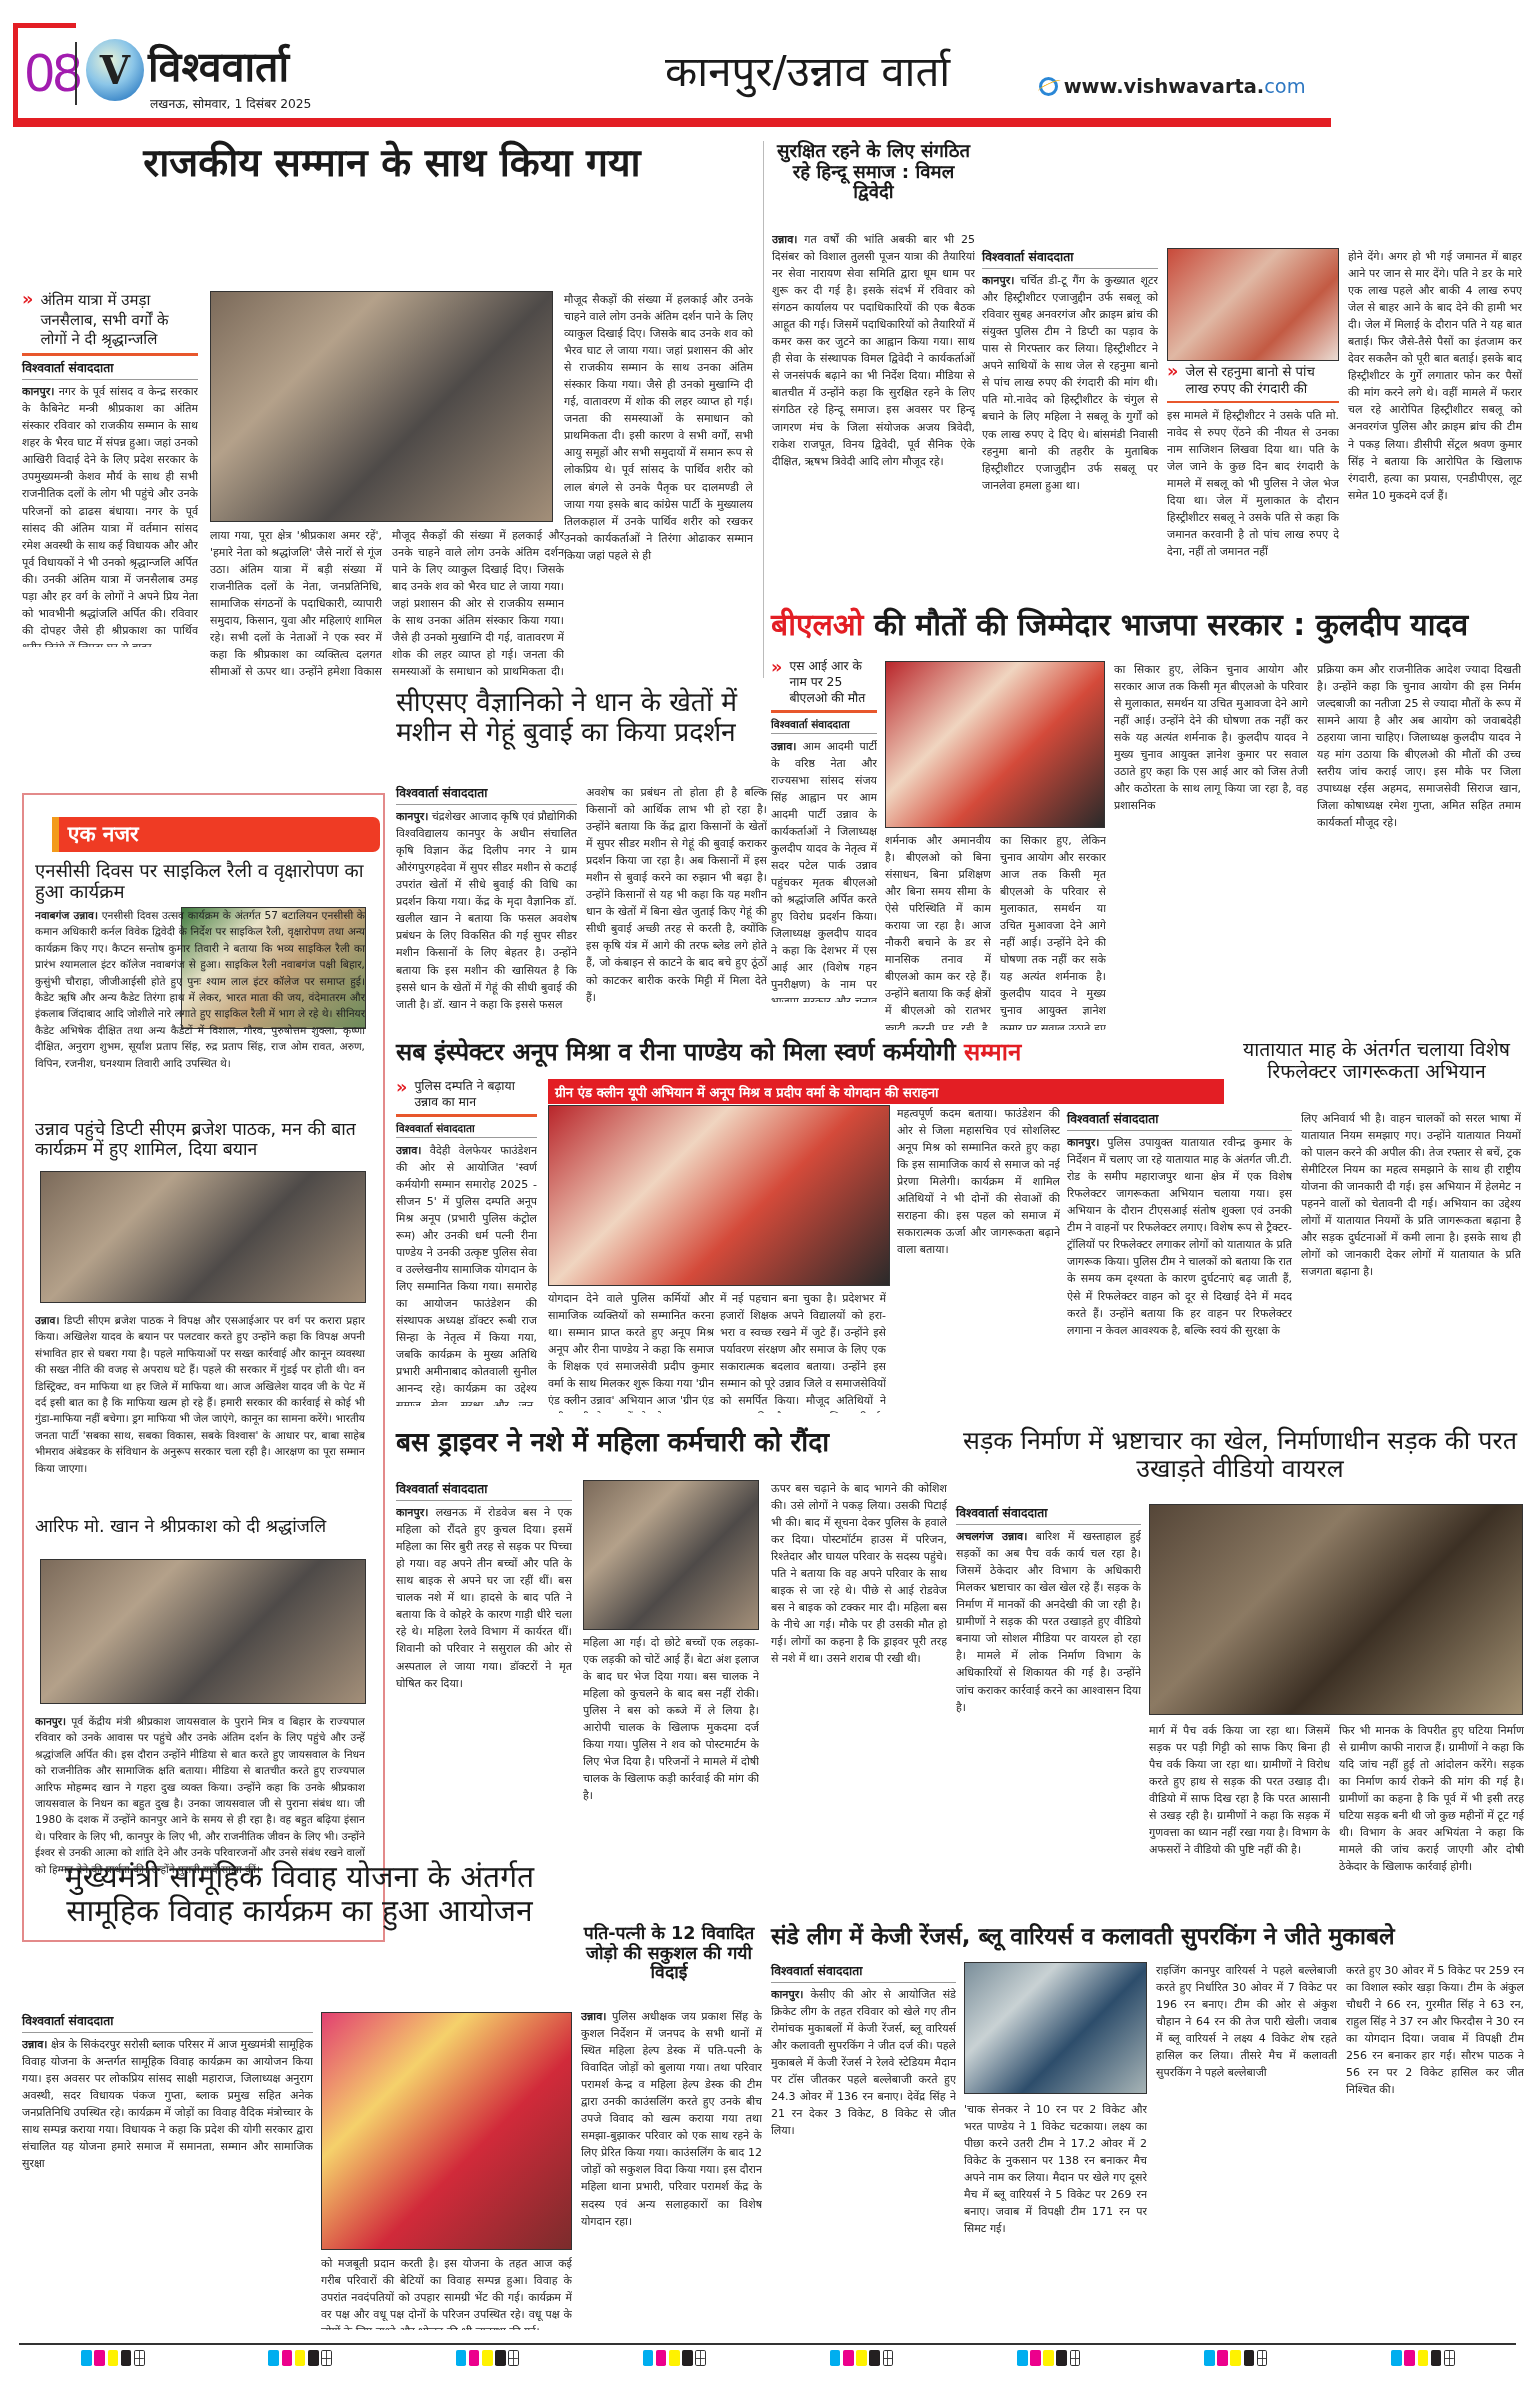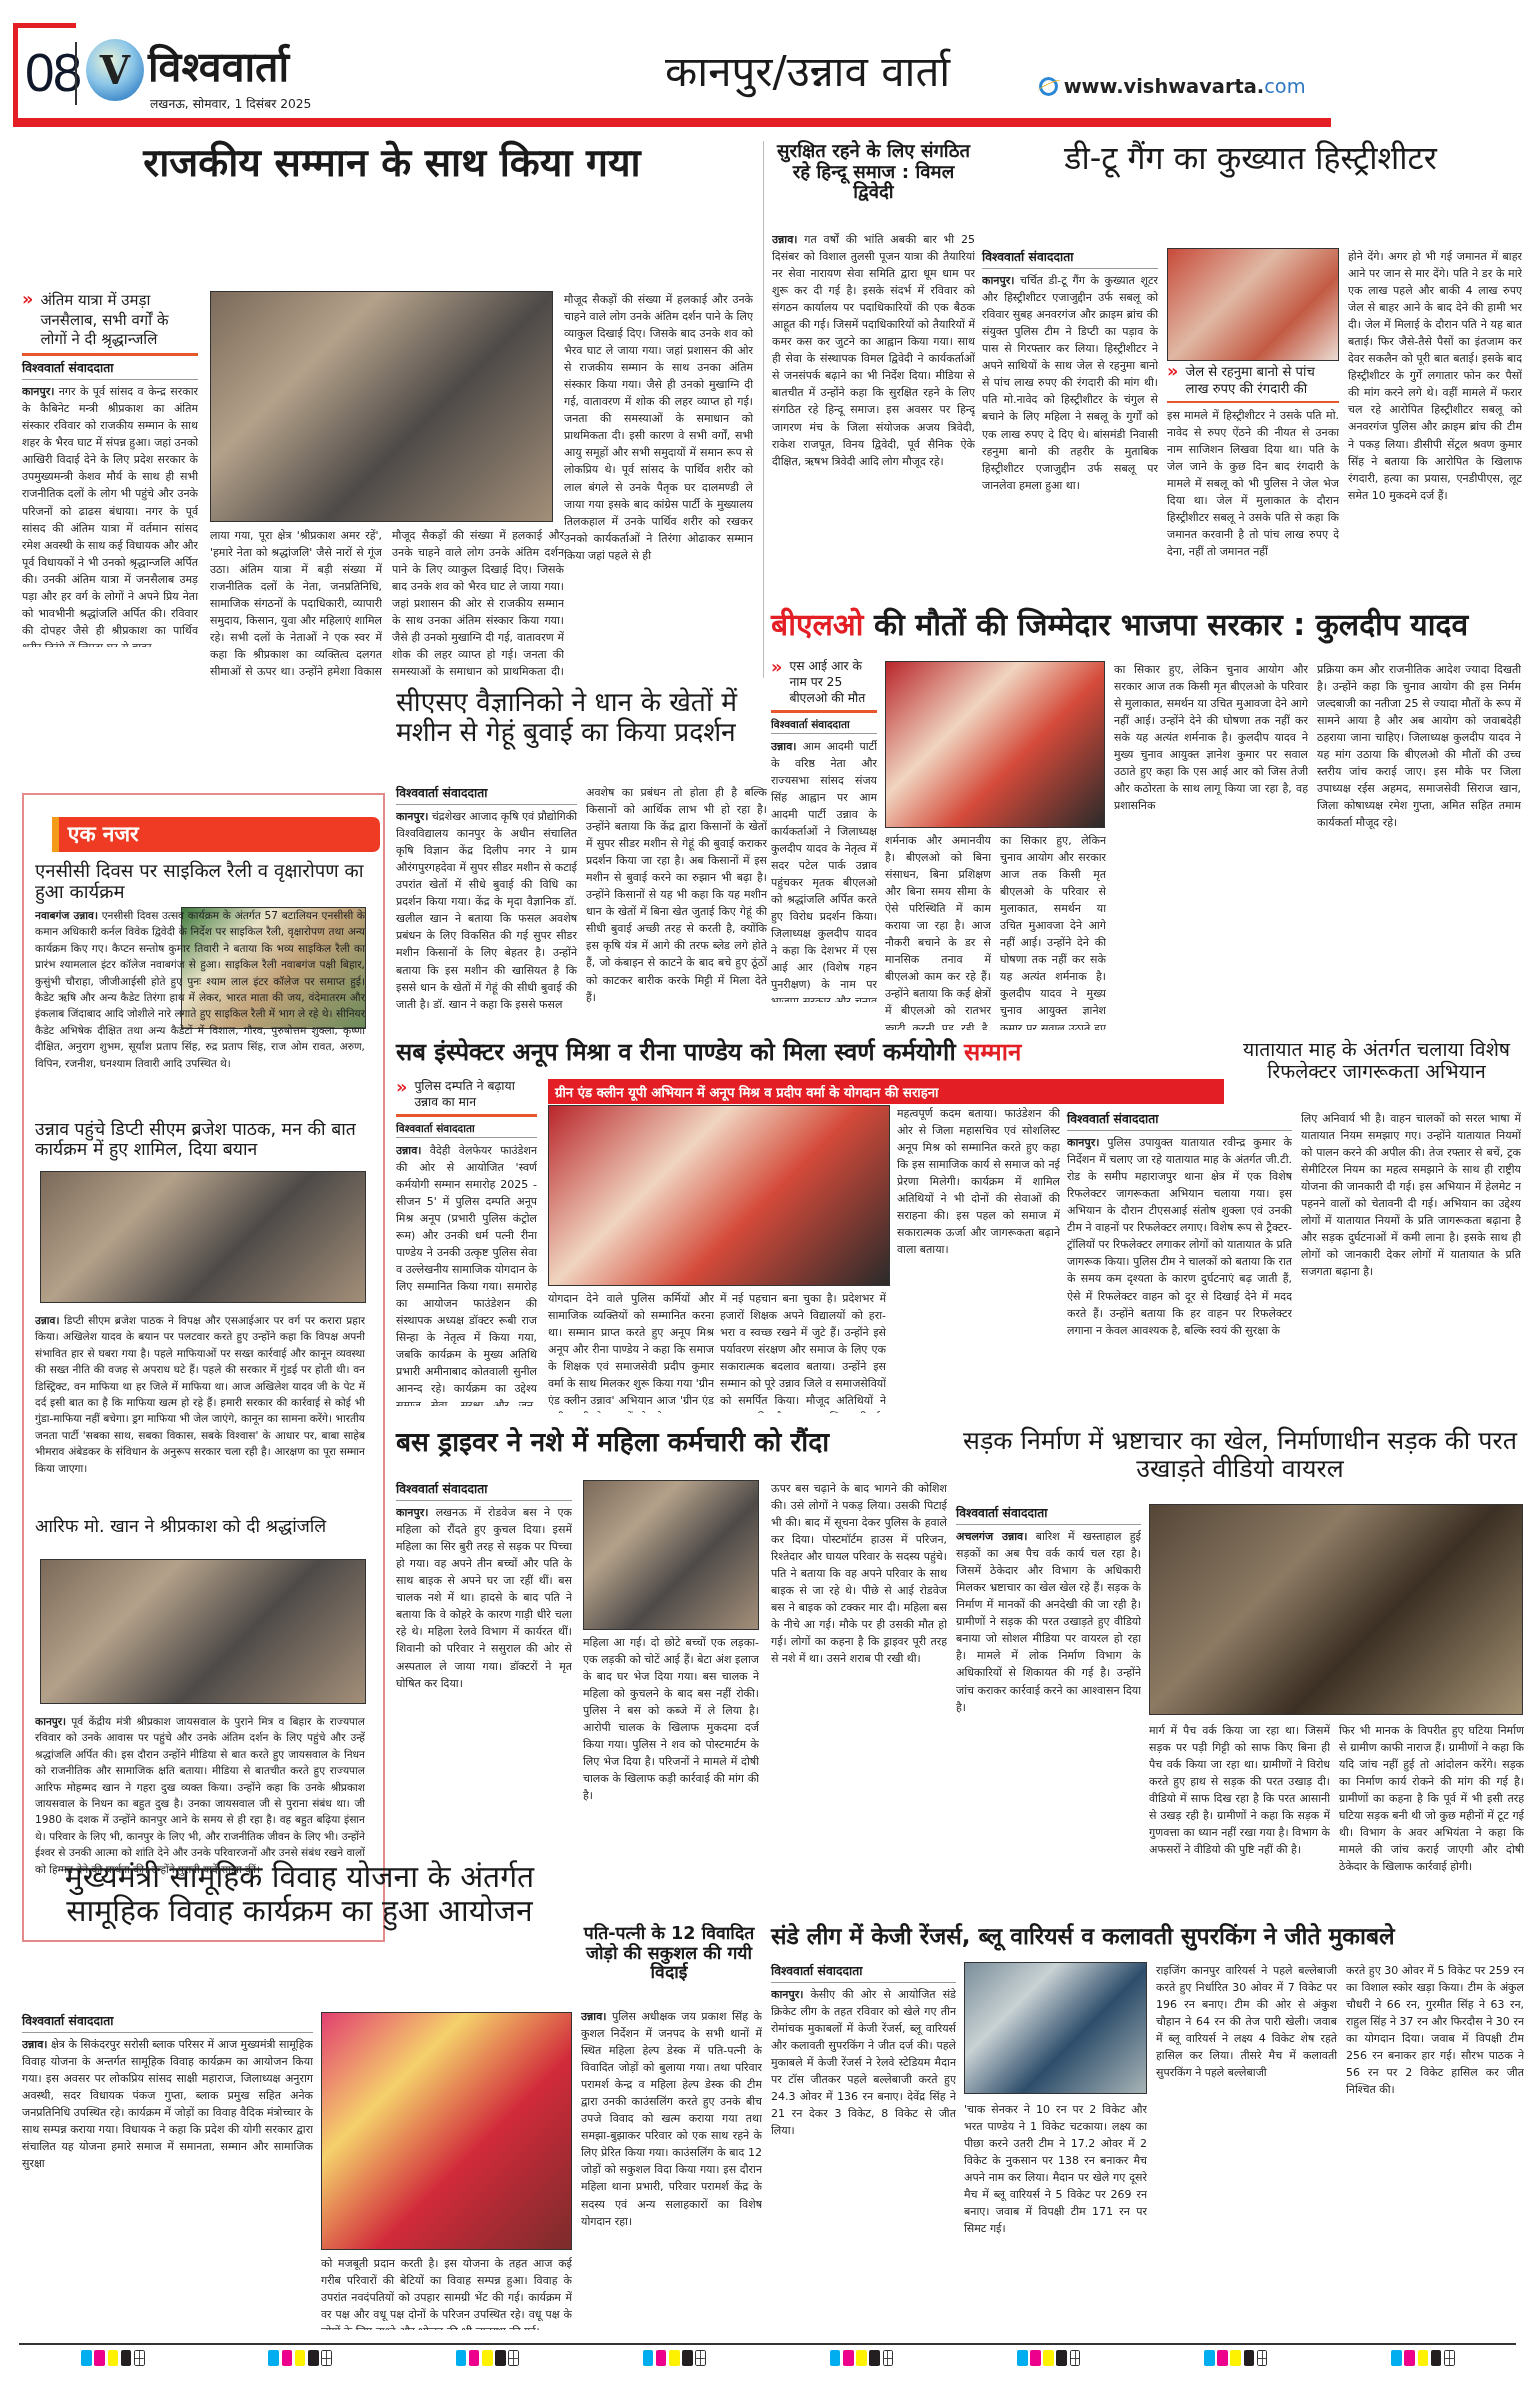--- a/index.html
+++ b/index.html
@@ -1,21 +1,21 @@
 <!DOCTYPE html>
 <html style="font-size:14px"><head>
 <meta charset="utf-8">
 <style>
   * { box-sizing: border-box; margin: 0; padding: 0; }
   body { width: 1532px; height: 2389px; background: #fff; font-family: "DejaVu Sans", sans-serif; color: #1a1a1a; position: relative; overflow: hidden; }
   .abs { position: absolute; }
   .mast-topred { left: 13.2px; top: 23px; width: 63px; height: 5.3px; background: #e31e24; }
   .mast-bottom { left: 13.2px; top: 118px; width: 1318px; height: 8.8px; background: #e31e24; }
   .mast-left { left: 13.2px; top: 23px; width: 5.3px; height: 104px; background: #e31e24; }
-  .page-num { left: 25px; top: 42px; font-family: "Liberation Sans Narrow", "Liberation Sans", sans-serif; font-size: 53px; font-weight: 400; color: #0f172a; letter-spacing: -1.8px; }
+  .page-num { left: 25px; top: 42px; font-family: "Liberation Sans Narrow", "Liberation Sans", sans-serif; font-size: 53px; font-weight: 400; color: #a21caf; letter-spacing: -1.8px; }
   .mast-sep { left: 75px; top: 42px; width: 1.8px; height: 63px; background: #333; }
   .logo { left: 86px; top: 39px; width: 58px; height: 62px; border-radius: 50%; background: radial-gradient(circle at 40% 35%, #e9f3d8 0%, #8cc6e8 45%, #3a86c8 80%, #1f5f9e 100%); display:flex; align-items:center; justify-content:center; font-family: "DejaVu Serif", serif; font-size: 39px; color: #222; font-weight: bold; }
   .brand { left: 132px; top: 37px; font-size: 41px; font-weight: bold; color: #1a1a1a; }
   .brand-date { left: 134px; top: 95px; font-size: 12.3px; color: #222; }
   .section-title { left: 621px; top: 41px; font-size: 42px; color: #1a1a1a; font-weight: 400; margin-left: 44px; }
   .website { left: 1039px; top: 75px; font-size: 19.4px; font-weight: bold; color: #222; display:flex; align-items:center; gap:5.3px; }
   .website .com { color: #2d77c2; font-weight: normal; text-align: center; }
   .ie-icon { width: 19.4px; height: 19.4px; border-radius: 50%; border: 3.5px solid #2a87d6; position: relative; }
   .ie-icon::after { content:""; position:absolute; left:-5.3px; top:3.5px; width:25px; height:5.3px; border-radius:50%; border-top:1.8px solid #f2b21b; transform: rotate(-25deg); }
 
@@ -86,21 +86,20 @@
 <div class="abs body-text" style="left:392px;top:527px;width:172px;height:150px;overflow:hidden;">मौजूद सैकड़ों की संख्या में हलकाई और उनके चाहने वाले लोग उनके अंतिम दर्शन पाने के लिए व्याकुल दिखाई दिए। जिसके बाद उनके शव को भैरव घाट ले जाया गया। जहां प्रशासन की ओर से राजकीय सम्मान के साथ उनका अंतिम संस्कार किया गया। जैसे ही उनको मुखाग्नि दी गई, वातावरण में शोक की लहर व्याप्त हो गई। जनता की समस्याओं के समाधान को प्राथमिकता दी। इसी कारण वे सभी वर्गों, सभी आयु समूहों और सभी समुदायों में समान रूप से लोकप्रिय थे। पूर्व सांसद के पार्थिव शरीर को लाल बंगले से उनके पैतृक घर दालमण्डी ले जाया गया इसके बाद कांग्रेस पार्टी के मुख्यालय तिलकहाल में उनके पार्थिव शरीर को रखकर उनको कार्यकर्ताओं ने तिरंगा ओढाकर सम्मान किया जहां पहले से ही</div>
 <div class="abs body-text" style="left:564px;top:291px;width:189px;height:386px;overflow:hidden;">मौजूद सैकड़ों की संख्या में हलकाई और उनके चाहने वाले लोग उनके अंतिम दर्शन पाने के लिए व्याकुल दिखाई दिए। जिसके बाद उनके शव को भैरव घाट ले जाया गया। जहां प्रशासन की ओर से राजकीय सम्मान के साथ उनका अंतिम संस्कार किया गया। जैसे ही उनको मुखाग्नि दी गई, वातावरण में शोक की लहर व्याप्त हो गई। जनता की समस्याओं के समाधान को प्राथमिकता दी। इसी कारण वे सभी वर्गों, सभी आयु समूहों और सभी समुदायों में समान रूप से लोकप्रिय थे। पूर्व सांसद के पार्थिव शरीर को लाल बंगले से उनके पैतृक घर दालमण्डी ले जाया गया इसके बाद कांग्रेस पार्टी के मुख्यालय तिलकहाल में उनके पार्थिव शरीर को रखकर उनको कार्यकर्ताओं ने तिरंगा ओढाकर सम्मान किया जहां पहले से ही</div>
 <div class="abs body-text" style="left:392px;top:291px;width:0px;height:0px;overflow:hidden;">सफेद जैसा लगाओ ने हजारों से जाने वाले उनके तस्वीरों के साथ व्यक्तित्व की पहचान दर्शाई। क्षेत्र की राजनीतिक, सामाजिक और सांस्कृतिक पहचान माने जाने वाले श्रीप्रकाश के निधन से पूरे जिले में शोक की लहर व्याप्त है। पूर्व सांसद के पार्थिव शरीर ले जाने के ट्रक के आगे की तरफ उनकी तस्वीर लगाई गई। जिसमें श्रद्धांजलि संदेश लिखा हुआ था। इसके अलावा ट्रक की साइड पर तिरंगा झंडा भी लगाया गया था।</div>
 
 <div class="vline" style="left:763px;top:141px;height:537px;"></div>
 
 <div class="abs hl" style="left:772px;top:141px;width:203px;font-size:18.5px;text-align:center;">सुरक्षित रहने के लिए संगठित रहे हिन्दू समाज : विमल द्विवेदी</div>
 <div class="abs body-text" style="left:772px;top:231px;width:203px;height:447px;overflow:hidden;"><b>उन्नाव।</b><span> गत वर्षों की भांति अबकी बार भी 25 दिसंबर को विशाल तुलसी पूजन यात्रा की तैयारियां नर सेवा नारायण सेवा समिति द्वारा धूम धाम पर शुरू कर दी गई है। इसके संदर्भ में रविवार को संगठन कार्यालय पर पदाधिकारियों की एक बैठक आहूत की गई। जिसमें पदाधिकारियों को तैयारियों में कमर कस कर जुटने का आह्वान किया गया। साथ ही सेवा के संस्थापक विमल द्विवेदी ने कार्यकर्ताओं से जनसंपर्क बढ़ाने का भी निर्देश दिया। मीडिया से बातचीत में उन्होंने कहा कि सुरक्षित रहने के लिए संगठित रहे हिन्दू समाज। इस अवसर पर हिन्दू जागरण मंच के जिला संयोजक अजय त्रिवेदी, राकेश राजपूत, विनय द्विवेदी, पूर्व सैनिक ऐके दीक्षित, ऋषभ त्रिवेदी आदि लोग मौजूद रहे।</span></div>
 
 <div class="abs hl" style="left:982px;top:141px;width:537px;font-size:32px;text-align:center;font-weight:normal;">
-  <div>डी-टू गैंग का कुख्यात हिस्ट्रीशीटर</div>
 </div>
 <div class="abs" style="left:982px;top:248px;width:176px;">
   <div class="byline">विश्ववार्ता संवाददाता</div>
   <div class="body-text" style="height:405px;overflow:hidden;"><b>कानपुर।</b><span> चर्चित डी-टू गैंग के कुख्यात शूटर और हिस्ट्रीशीटर एजाजुद्दीन उर्फ सबलू को रविवार सुबह अनवरगंज और क्राइम ब्रांच की संयुक्त पुलिस टीम ने डिप्टी का पड़ाव के पास से गिरफ्तार कर लिया। हिस्ट्रीशीटर ने अपने साथियों के साथ जेल से रहनुमा बानो से पांच लाख रुपए की रंगदारी की मांग थी। पति मो.नावेद को हिस्ट्रीशीटर के चंगुल से बचाने के लिए महिला ने सबलू के गुर्गों को एक लाख रुपए दे दिए थे। बांसमंडी निवासी रहनुमा बानो की तहरीर के मुताबिक हिस्ट्रीशीटर एजाजुद्दीन उर्फ सबलू पर जानलेवा हमला हुआ था।</span></div>
 </div>
 <div class="abs photo red-bg" style="left:1167px;top:248px;width:172px;height:113px;"></div>
 <div class="abs" style="left:1167px;top:363px;width:172px;">
   <div class="subhead" style="font-size:13.2px;">
       <span class="chev">»</span>
       <span>जेल से रहनुमा बानो से पांच लाख रुपए की रंगदारी की</span>

